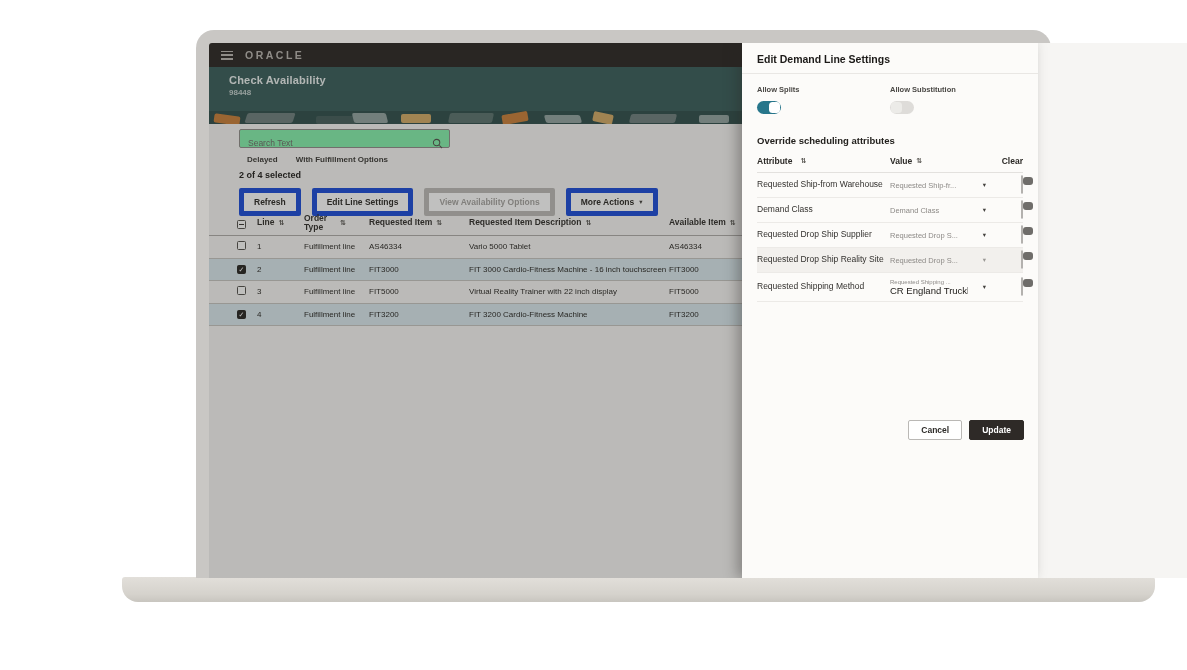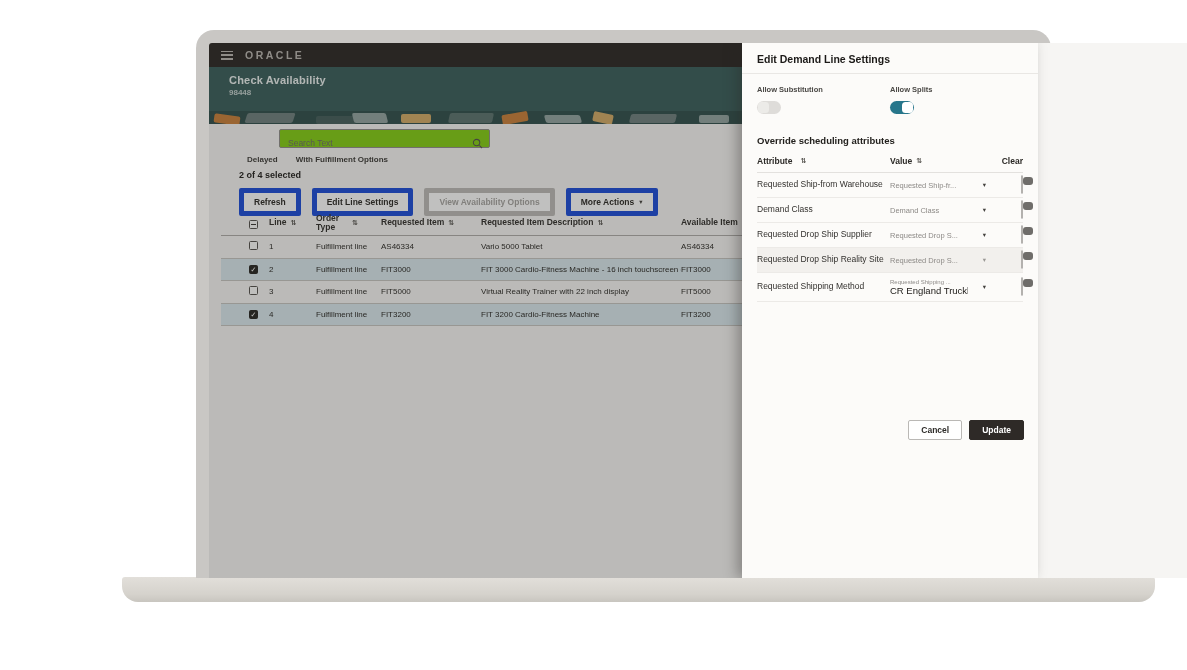--- a/index.html
+++ b/index.html
@@ -32,37 +32,37 @@
   .d4 { left:27%; top:2px; width:34px; height:10px; background:#93a3a1; transform:skewX(14deg); }
   .d5 { left:36%; top:3px; width:30px; height:9px; background:#d2ab68; }
   .d6 { left:45%; top:2px; width:44px; height:10px; background:#5c7370; transform:skewX(-12deg); }
   .d7 { left:55%; top:2px; width:26px; height:10px; background:#c9803b; transform:rotate(-10deg); }
   .d8 { left:63%; top:4px; width:36px; height:8px; background:#93a3a1; transform:skewX(16deg); }
   .d9 { left:72%; top:2px; width:20px; height:10px; background:#d2ab68; transform:rotate(12deg); }
   .d10{ left:79%; top:3px; width:46px; height:9px; background:#6f807f; transform:skewX(-14deg); }
   .d11{ left:92%; top:4px; width:30px; height:8px; background:#93a3a1; }
   .content { flex:1; position:relative; background:#f6f5f3; }
 
-  .search-box { position:absolute; left:30px; top:5px; width:211px; height:19px; background:#84cc16;
-    border:1px solid #908e8b; border-radius:2px; display:flex; align-items:center; padding:9px 6px 0 8px;margin-left:40px; }
+  .search-box { position:absolute; left:30px; top:5px; width:211px; height:19px; background:#86efac;
+    border:1px solid #908e8b; border-radius:2px; display:flex; align-items:center; padding:9px 6px 0 8px; }
   .search-box input { flex:1; border:none; outline:none; background:transparent; font-size:8.5px;
     color:#3a3835; font-family:inherit; }
   .search-box input::placeholder { color:#6f6d6a; }
 
   .filters { position:absolute; left:38px; top:31px; display:flex; gap:18px; font-size:8px; color:#3f3d3a; font-weight:bold; }
   .sel-count { position:absolute; left:30px; top:46px; font-size:9px; font-weight:bold; color:#262422; }
 
   .toolbar { position:absolute; left:30px; top:64px; display:flex; gap:11px; }
   .btn { font-size:8.5px; font-weight:bold; color:#2e2c29; background:#fdfdfc; border:5px solid #1d4ed8;
     border-radius:2px; padding:4px 10px; display:flex; align-items:center; gap:5px; cursor:pointer; font-family:inherit; }
   .btn.disabled { color:#a6a4a1; border-color:#bcbab7; }
   .caret { font-family:"DejaVu Sans", sans-serif; font-size:6.5px; color:#44423f; }
 
   .table { position:absolute; left:0; right:0; top:87px; }
-  .thead, .trow { display:flex; align-items:center; padding-left:28px;margin-left:12px; }
+  .thead, .trow { display:flex; align-items:center; padding-left:28px; }
   .thead { height:25px; font-size:8.5px; font-weight:bold; color:#33312e; border-bottom:1px solid #aeaca9; }
   .trow { height:22.5px; font-size:8px; color:#2e2c29; border-bottom:1px solid #c6c4c1; }
   .trow.sel { background:#d9e7ec; }
   .c-check { width:20px; flex:none; }
   .c-line { width:47px; flex:none; }
   .c-order { width:65px; flex:none; }
   .c-item { width:100px; flex:none; }
   .c-desc { width:200px; flex:none; white-space:nowrap; overflow:hidden; }
   .c-avail { width:72px; flex:none; }
   .hcell { display:flex; align-items:center; gap:4px; }
@@ -236,28 +236,28 @@
         </div>
       </div>
       <div class="overlay"></div>
     </div>
 
     <div class="drawer">
       <div class="drawer-title">Edit Demand Line Settings</div>
 
       <div class="toggle-row">
         <div class="toggle-group">
+          <div class="toggle-label">Allow Splits</div>
+          <div class="switch on">
+              <span class="knob"></span>
+            </div>
+        </div>
+        <div class="toggle-group">
           <div class="toggle-label">Allow Substitution</div>
           <div class="switch off">
-              <span class="knob"></span>
-            </div>
-        </div>
-        <div class="toggle-group">
-          <div class="toggle-label">Allow Splits</div>
-          <div class="switch on">
               <span class="knob"></span>
             </div>
         </div>
       </div>
 
       <div class="section-title">Override scheduling attributes</div>
 
       <div class="attr-header">
         <span class="h-attr">
           <span>Attribute</span>

